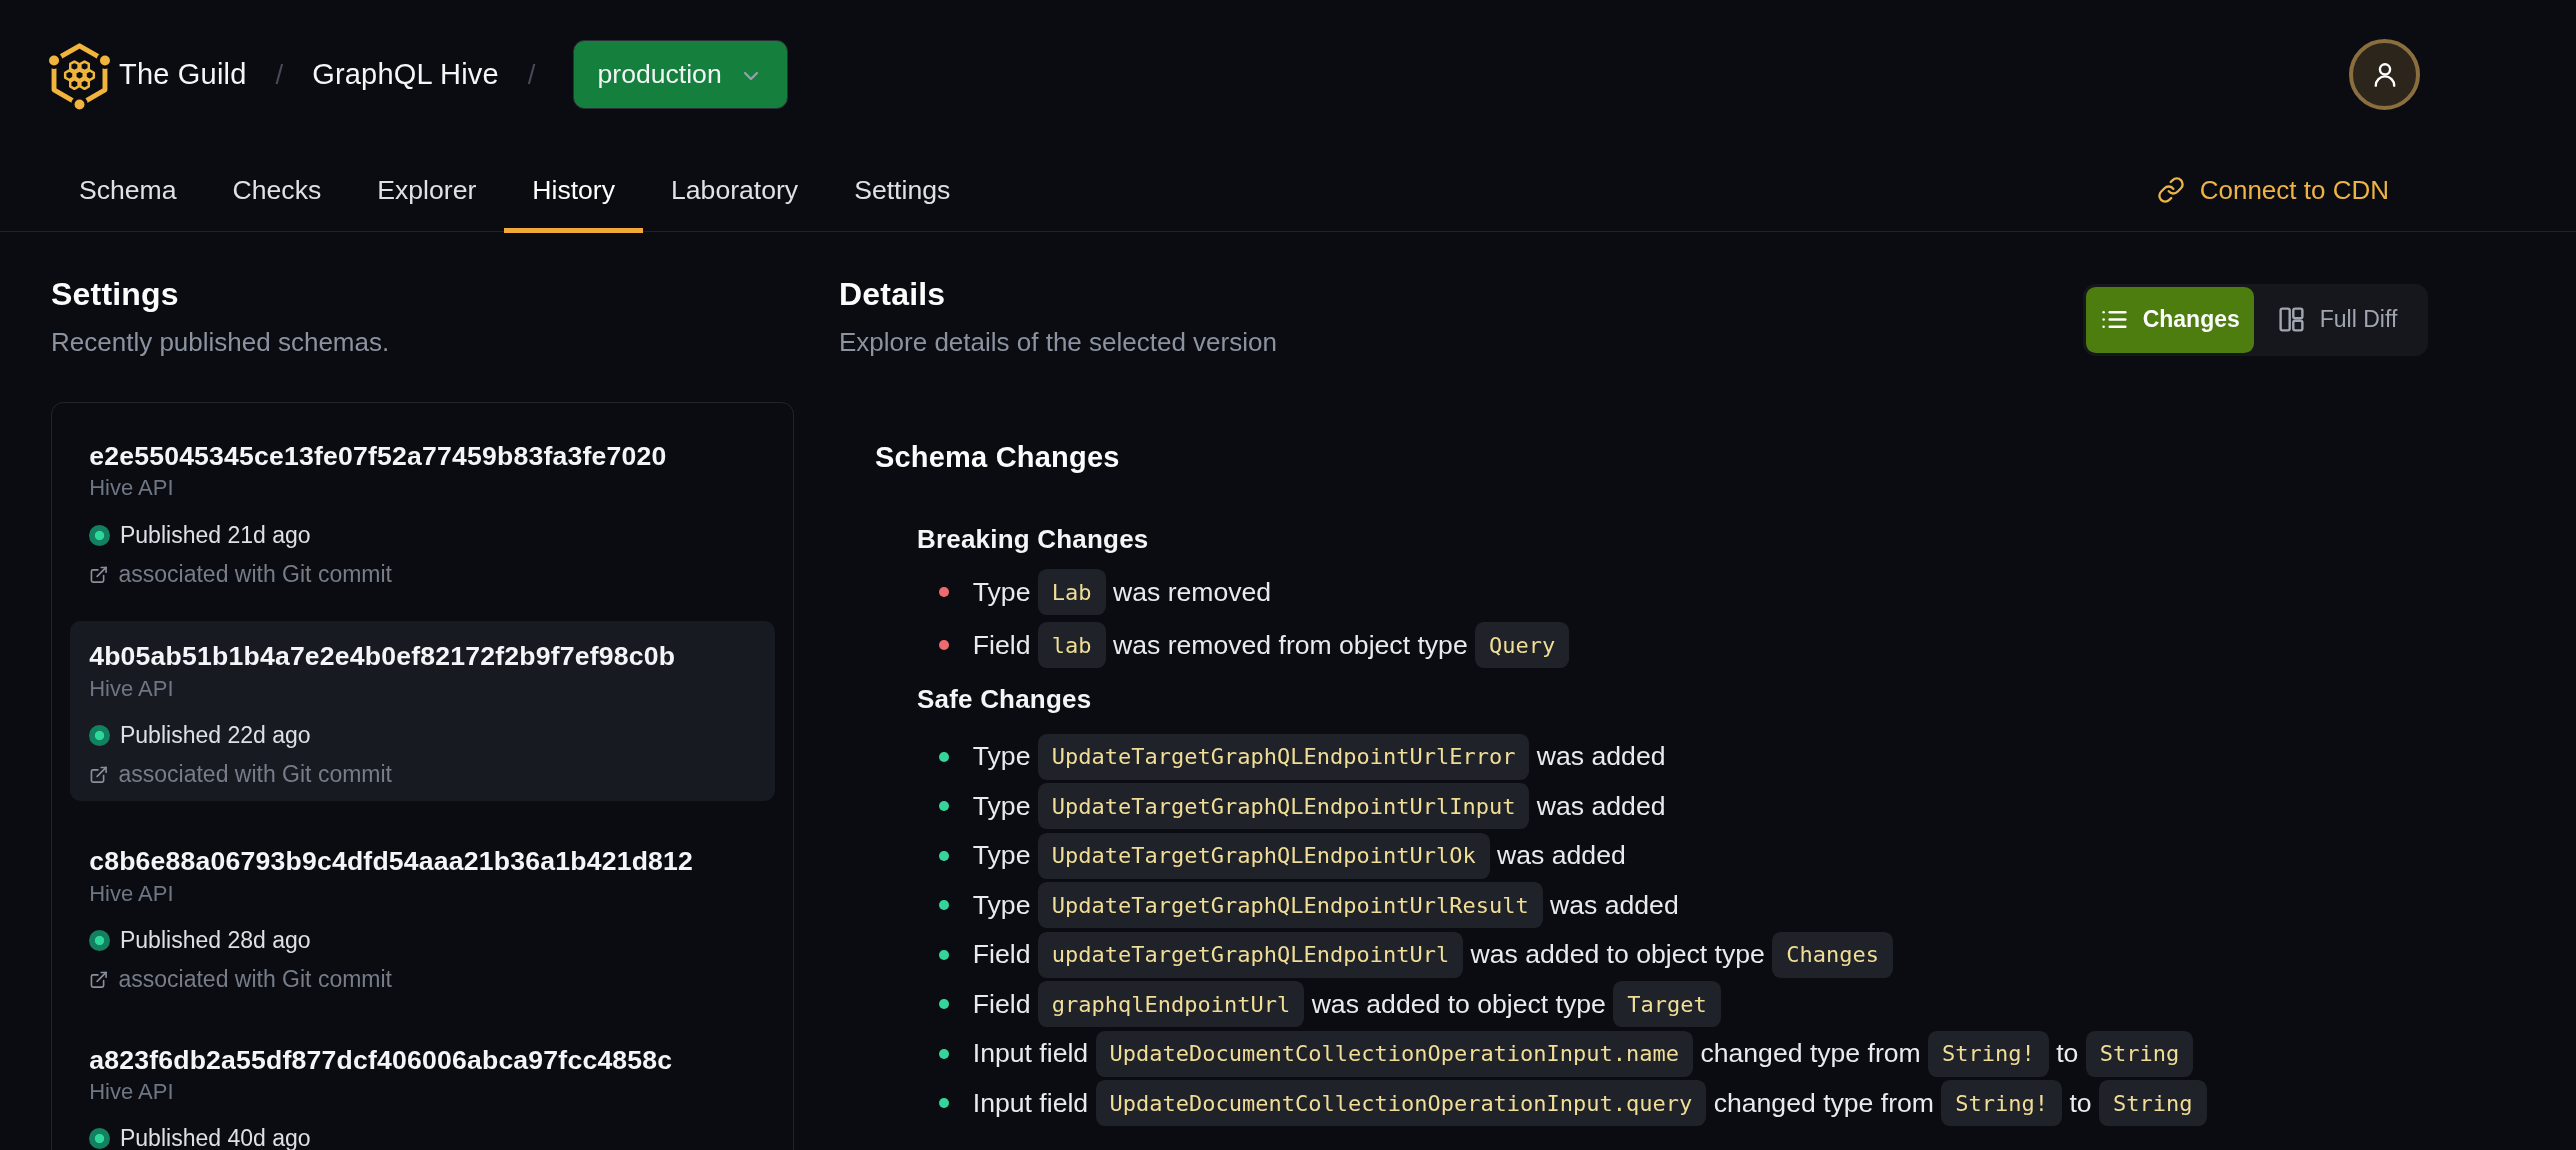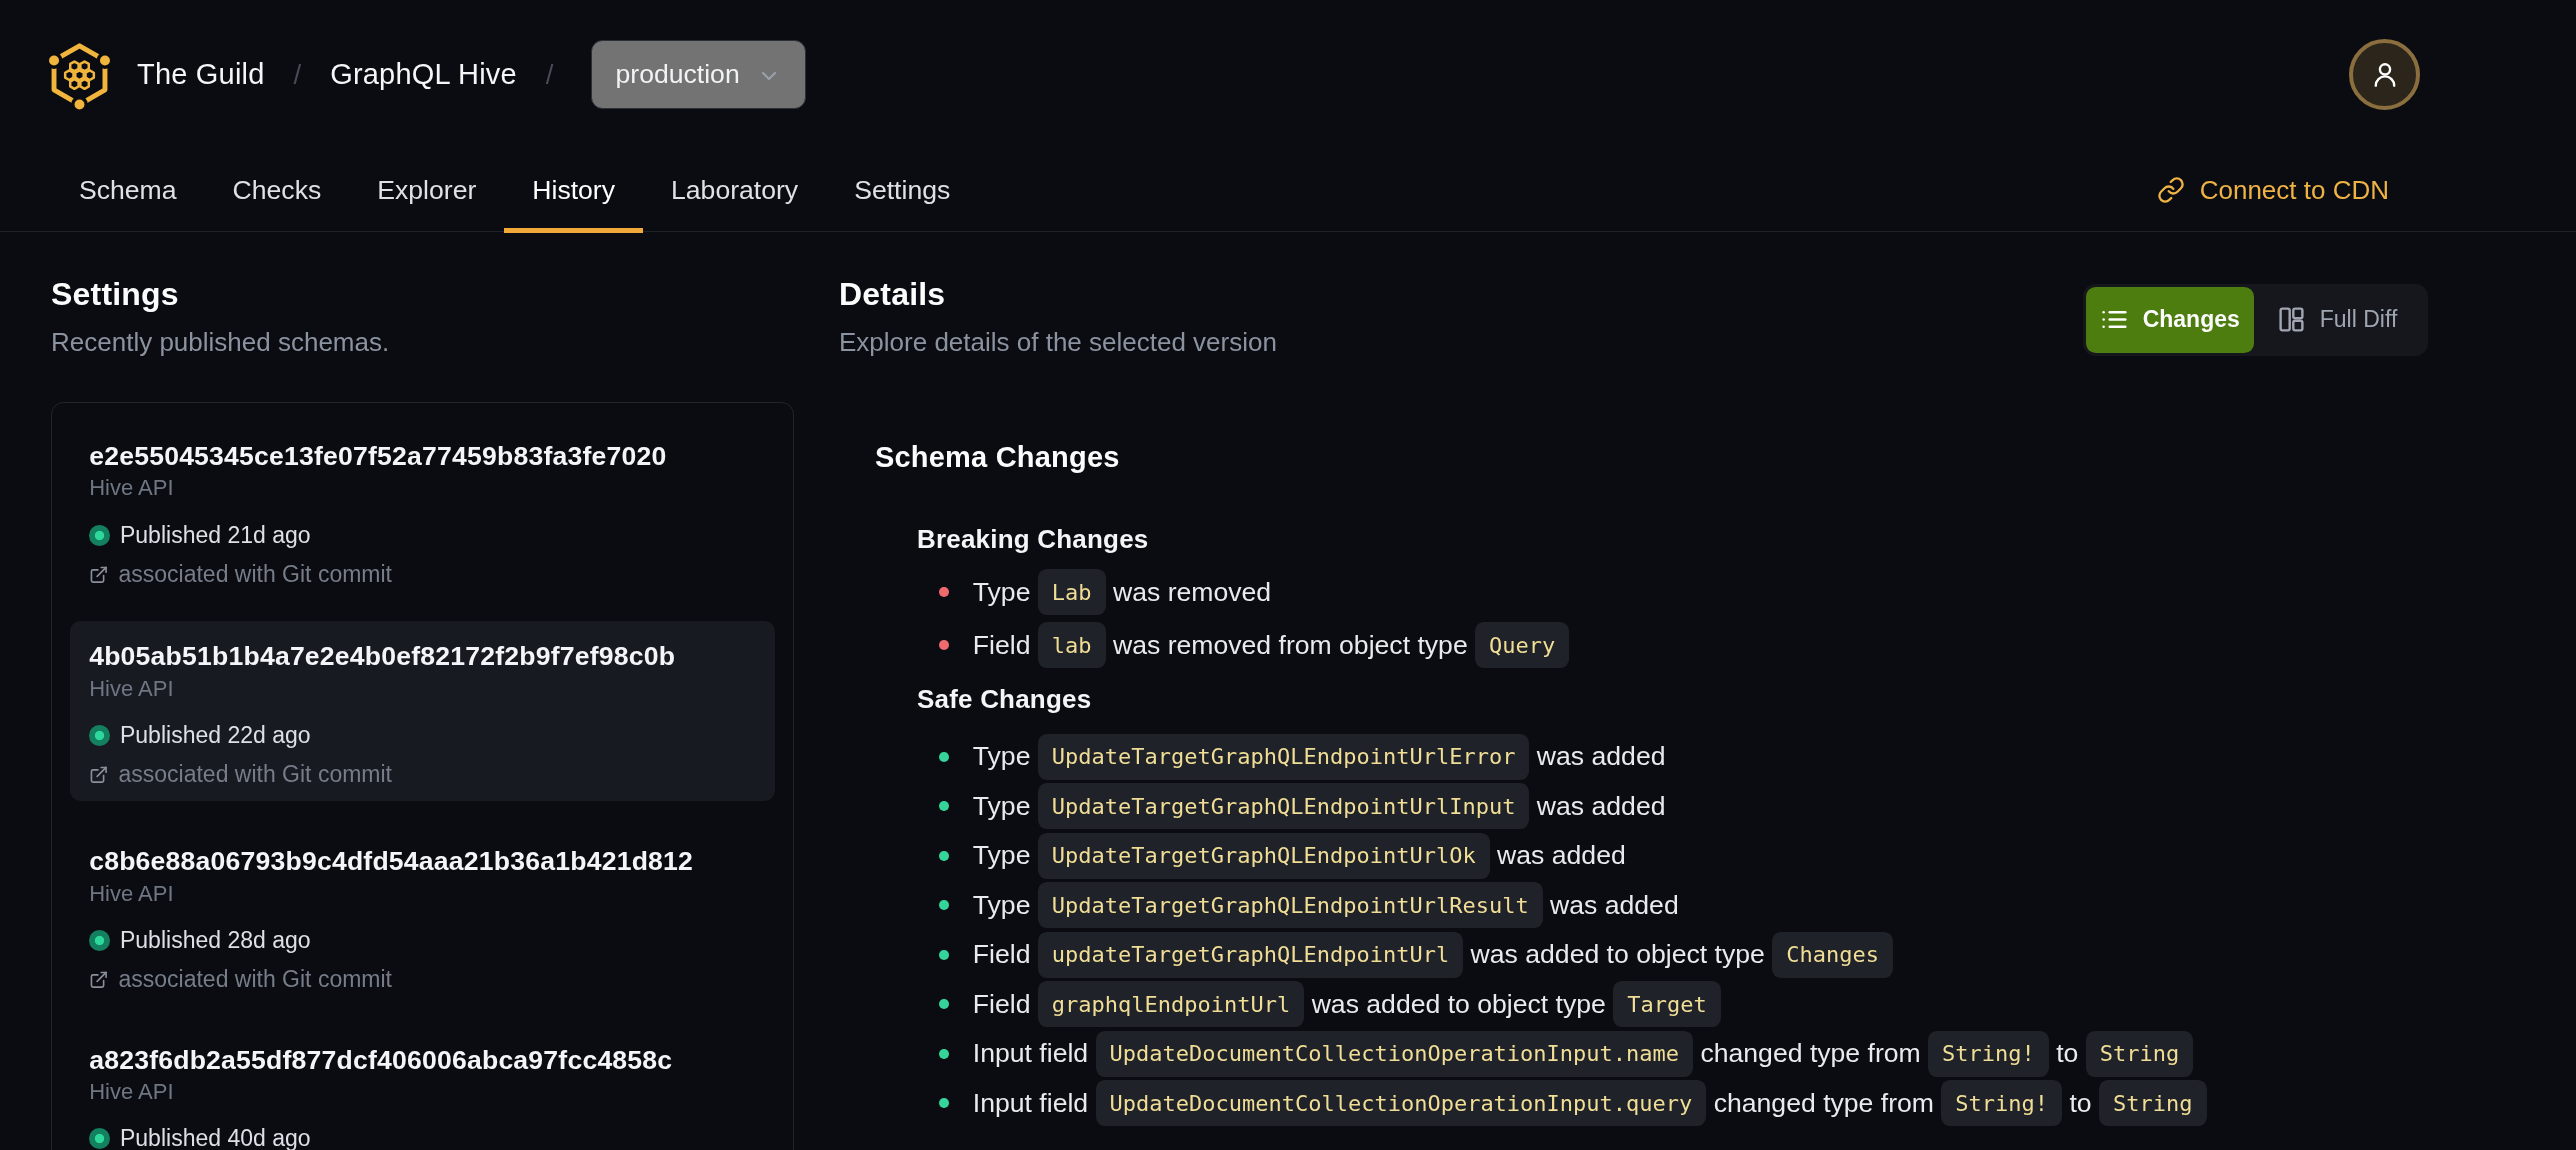--- a/index.html
+++ b/index.html
@@ -13,27 +13,27 @@
   }
 
   
   .header {
     position: absolute; top: 0; left: 0; width: 2576px; height: 149px;
     display: flex; align-items: center;
     padding: 0 156px 0 51px;
   }
   .logo-box { width: 57px; height: 62px; flex: 0 0 auto; }
   .logo-box svg { overflow: visible; }
-  .brand-name { font-size: 29px; font-weight: 500; color: #f5f6f8; margin-left: 29px; letter-spacing: 0.2px; }
+  .brand-name { font-size: 29px; font-weight: 500; color: #f5f6f8; margin-left: 11px; letter-spacing: 0.2px; }
   .crumb-sep { font-size: 27.5px; color: #454b56; margin: 0 29px; font-weight: 400; }
   .product-name { font-size: 29px; font-weight: 500; color: #f5f6f8; letter-spacing: 0.2px; }
   .target-select {
     margin-left: 8px;
     height: 69px; border-radius: 11.5px;
-    background: #737373; border: 1.3px solid #2b2f37;
+    background: #15803d; border: 1.3px solid #2b2f37;
     display: flex; align-items: center; gap: 17px;
     padding: 0 24px; cursor: pointer;
   }
   .target-select .value { font-size: 26.6px; color: #f2f3f5; }
   .chevron-down { width: 24px; height: 24px; margin-top: 2.7px; }
   .avatar {
     margin-left: auto;
     width: 71px; height: 71px; border-radius: 50%;
     background: #2b251c; border: 4.4px solid #8a6e3e;
     display: flex; align-items: center; justify-content: center;

